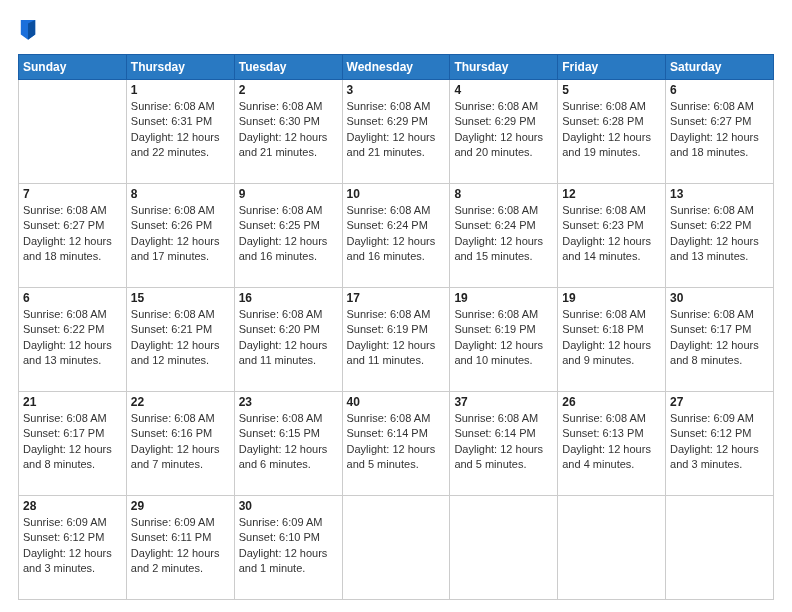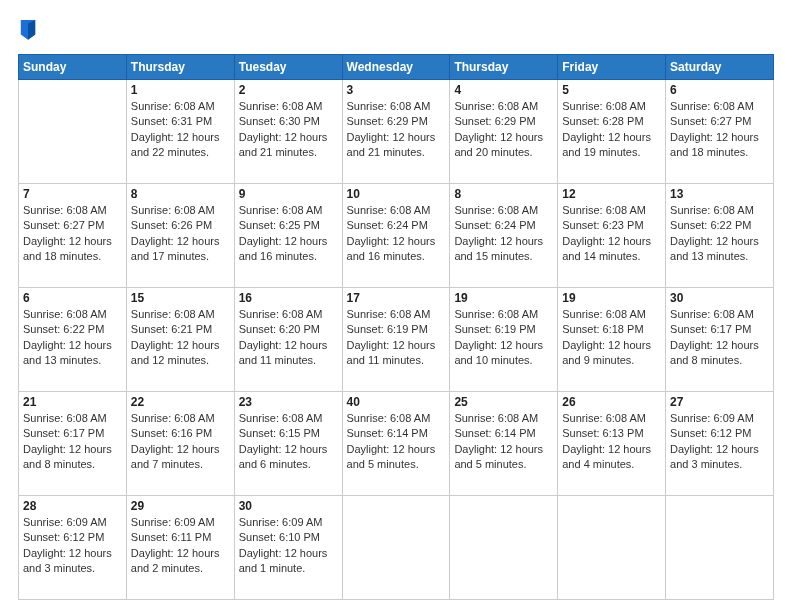--- a/index.html
+++ b/index.html
@@ -232,21 +232,21 @@
           </td>
           <td>
             <span class="day-num">23</span>
             <div class="cell-info">Sunrise: 6:08 AM<br>Sunset: 6:15 PM<br>Daylight: 12 hours<br>and 6 minutes.</div>
           </td>
           <td>
             <span class="day-num">40</span>
             <div class="cell-info">Sunrise: 6:08 AM<br>Sunset: 6:14 PM<br>Daylight: 12 hours<br>and 5 minutes.</div>
           </td>
           <td>
-            <span class="day-num">25</span>
+            <span class="day-num">37</span>
             <div class="cell-info">Sunrise: 6:08 AM<br>Sunset: 6:14 PM<br>Daylight: 12 hours<br>and 5 minutes.</div>
           </td>
           <td>
             <span class="day-num">26</span>
             <div class="cell-info">Sunrise: 6:08 AM<br>Sunset: 6:13 PM<br>Daylight: 12 hours<br>and 4 minutes.</div>
           </td>
           <td>
             <span class="day-num">27</span>
             <div class="cell-info">Sunrise: 6:09 AM<br>Sunset: 6:12 PM<br>Daylight: 12 hours<br>and 3 minutes.</div>
           </td>

